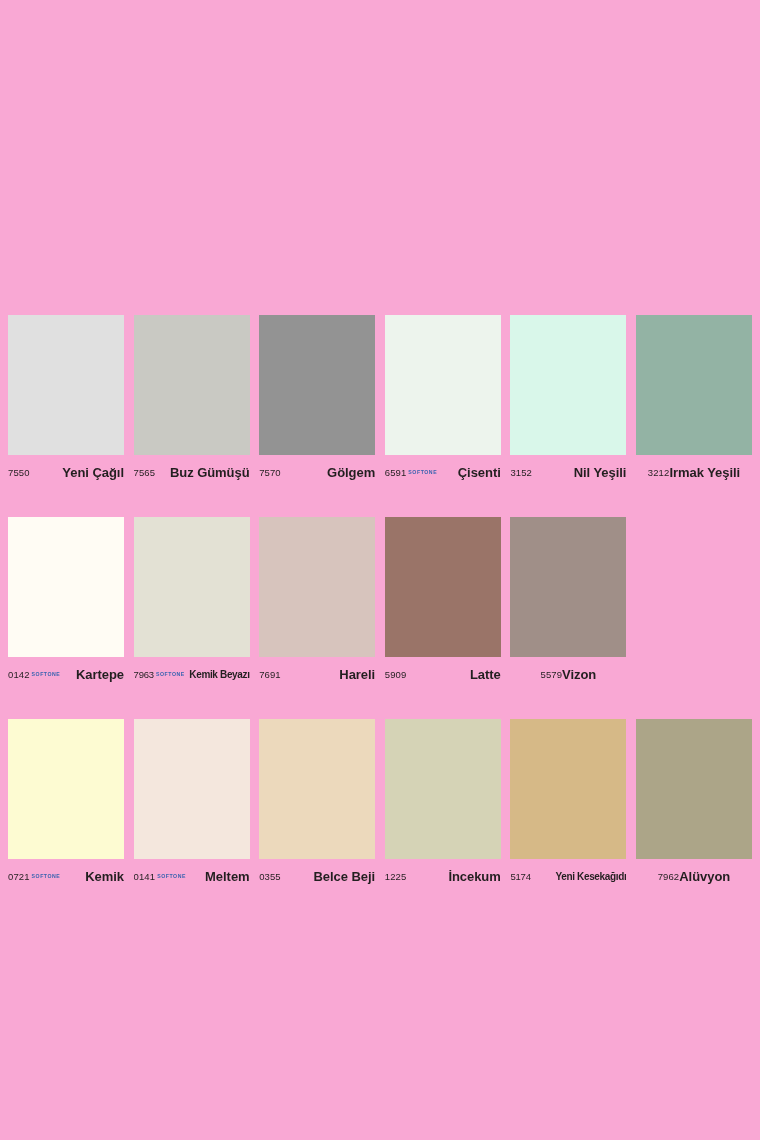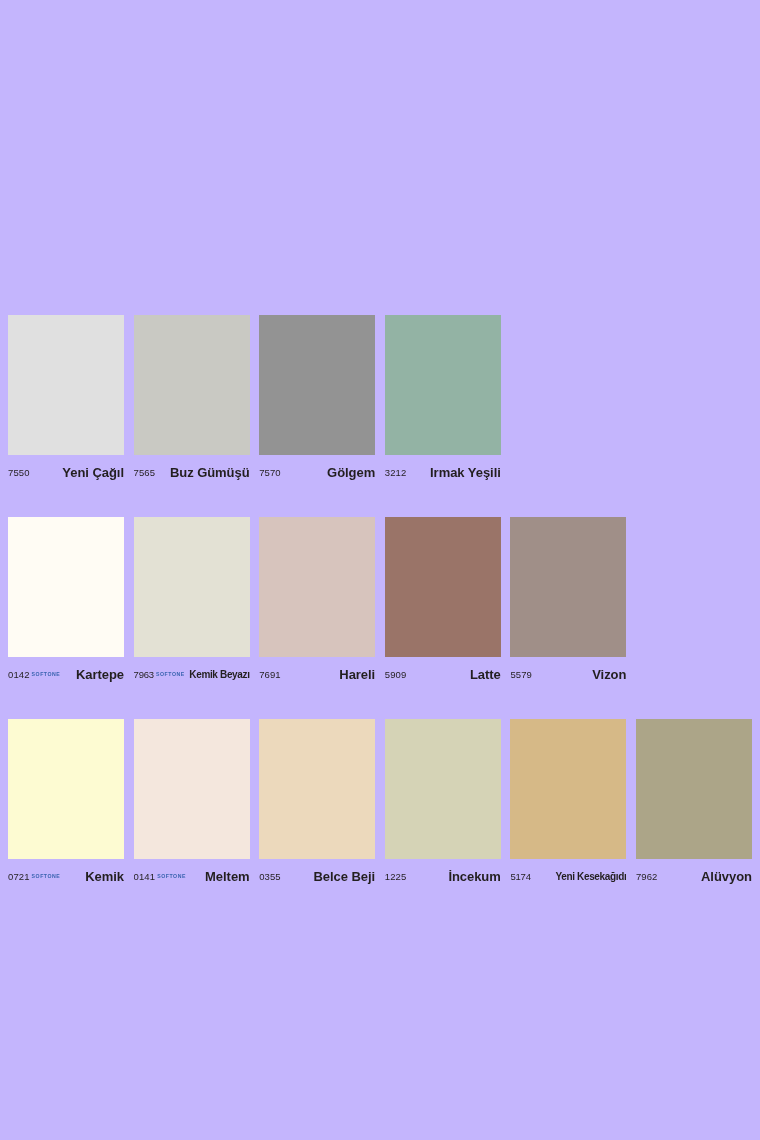--- a/index.html
+++ b/index.html
@@ -10,21 +10,21 @@
   body {
     width: 760px;
     height: 1140px;
     font-family: "Liberation Sans", sans-serif;
     -webkit-font-smoothing: antialiased;
   }
   #palette-page {
     position: relative;
     width: 760px;
     height: 1140px;
-    background: #c4b5fd;
+    background: #f9a8d4;
     overflow: hidden;
   }
   #palette-grid {
     position: absolute;
     left: 8px;
     top: 315px;
     width: 744px;
   }
   .swatch-row {
     display: flex;
@@ -32,20 +32,21 @@
     margin-bottom: 34px;
   }
   .swatch-cell {
     width: 116px;
     margin-right: 9.6px;
     display: flex;
     flex-direction: column;
   }
   .swatch-cell:last-child {
     margin-right: 0;
+    align-items: center;
   }
   .swatch-chip {
     width: 116px;
     height: 140px;
     display: block;
   }
   .swatch-label {
     height: 22px;
     display: flex;
     align-items: center;
@@ -112,20 +113,36 @@
       </div>
       <div class="swatch-cell">
         <div class="swatch-chip" style="background-color: rgb(147, 147, 147);"></div>
         <div class="swatch-label">
           <span class="swatch-code">7570</span>
 
           <span class="swatch-name">Gölgem</span>
         </div>
       </div>
       <div class="swatch-cell">
+        <div class="swatch-chip" style="background-color: rgb(237, 244, 237);"></div>
+        <div class="swatch-label">
+          <span class="swatch-code">6591</span>
+          <span class="swatch-softone">SOFTONE</span>
+          <span class="swatch-name">Çisenti</span>
+        </div>
+      </div>
+      <div class="swatch-cell">
+        <div class="swatch-chip" style="background-color: rgb(217, 247, 234);"></div>
+        <div class="swatch-label">
+          <span class="swatch-code">3152</span>
+
+          <span class="swatch-name">Nil Yeşili</span>
+        </div>
+      </div>
+      <div class="swatch-cell">
         <div class="swatch-chip" style="background-color: rgb(147, 179, 164);"></div>
         <div class="swatch-label">
           <span class="swatch-code">3212</span>
 
           <span class="swatch-name">Irmak Yeşili</span>
         </div>
       </div>
     </div>
 
     <div class="swatch-row">

